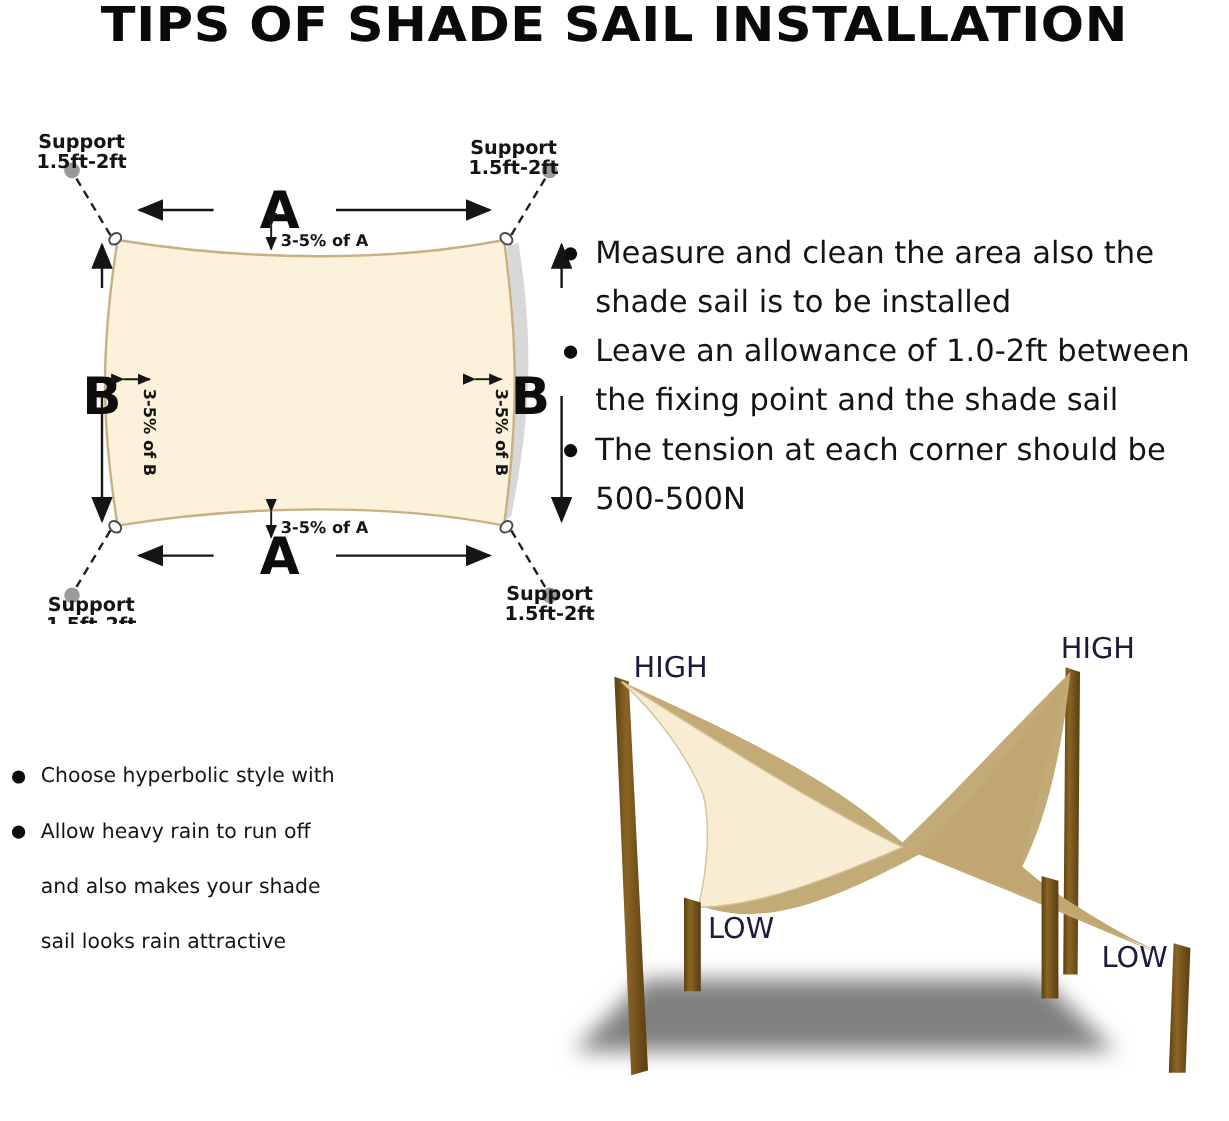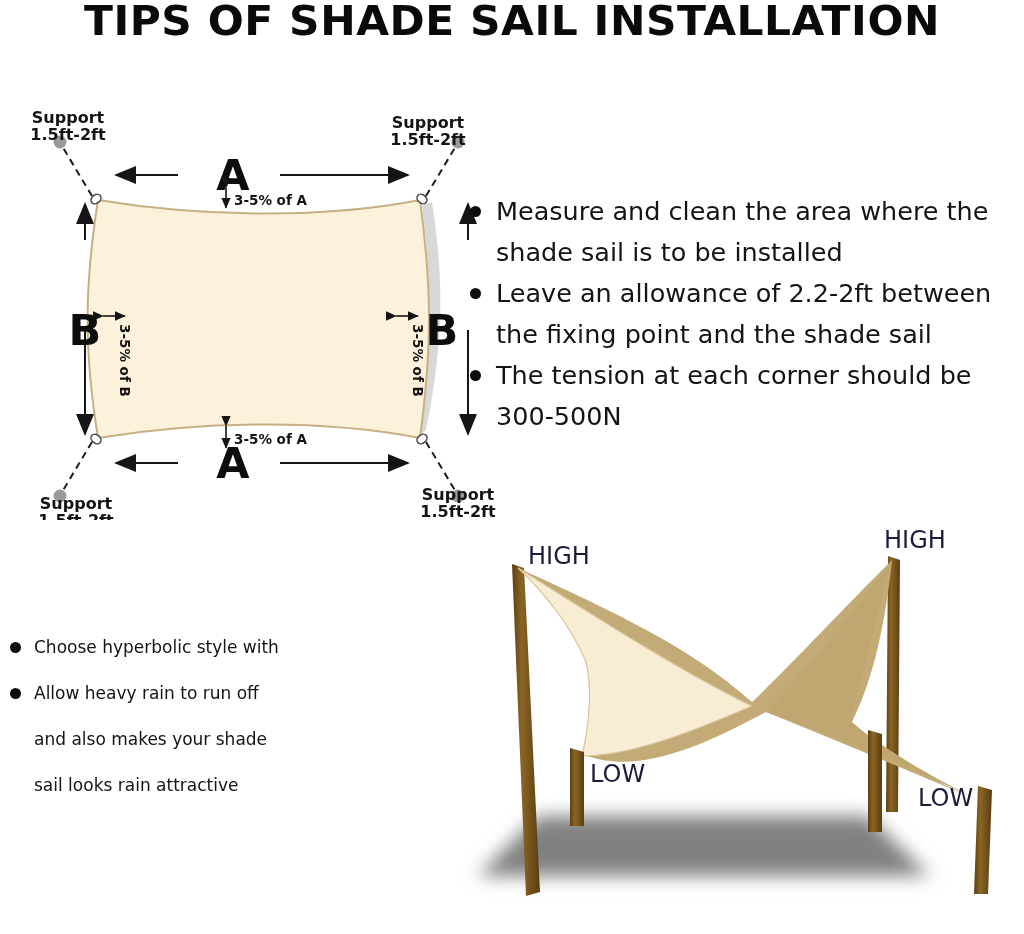--- a/index.html
+++ b/index.html
@@ -158,38 +158,38 @@
     <line x1="368" y1="216" x2="390" y2="216" stroke="#151515" stroke-width="1.6" marker-start="url(#ahs)" marker-end="url(#ahs)"></line>
     <text x="0" y="0" font-size="13.5" font-weight="bold" fill="#141414" transform="translate(385,224) rotate(90)">3-5% of B</text>
   </g>
 </svg>
 </div>
 
 <div class="bullets-top">
   <ul class="blist">
     <li>
       <span class="dot"></span>
-      <span>Measure and clean the area where the</span>
+      <span>Measure and clean the area also the</span>
     </li>
     <li style="padding-left:34px">
       <span>shade sail is to be installed</span>
     </li>
     <li>
       <span class="dot"></span>
-      <span>Leave an allowance of 2.2-2ft between</span>
+      <span>Leave an allowance of 1.0-2ft between</span>
     </li>
     <li style="padding-left:34px">
       <span>the fixing point and the shade sail</span>
     </li>
     <li>
       <span class="dot"></span>
       <span>The tension at each corner should be</span>
     </li>
     <li style="padding-left:34px">
-      <span>300-500N</span>
+      <span>500-500N</span>
     </li>
   </ul>
 </div>
 
 <div class="bullets-bottom">
   <ul class="blist small">
     <li>
       <span class="dot"></span>
       <span>Choose hyperbolic style with</span>
     </li>

